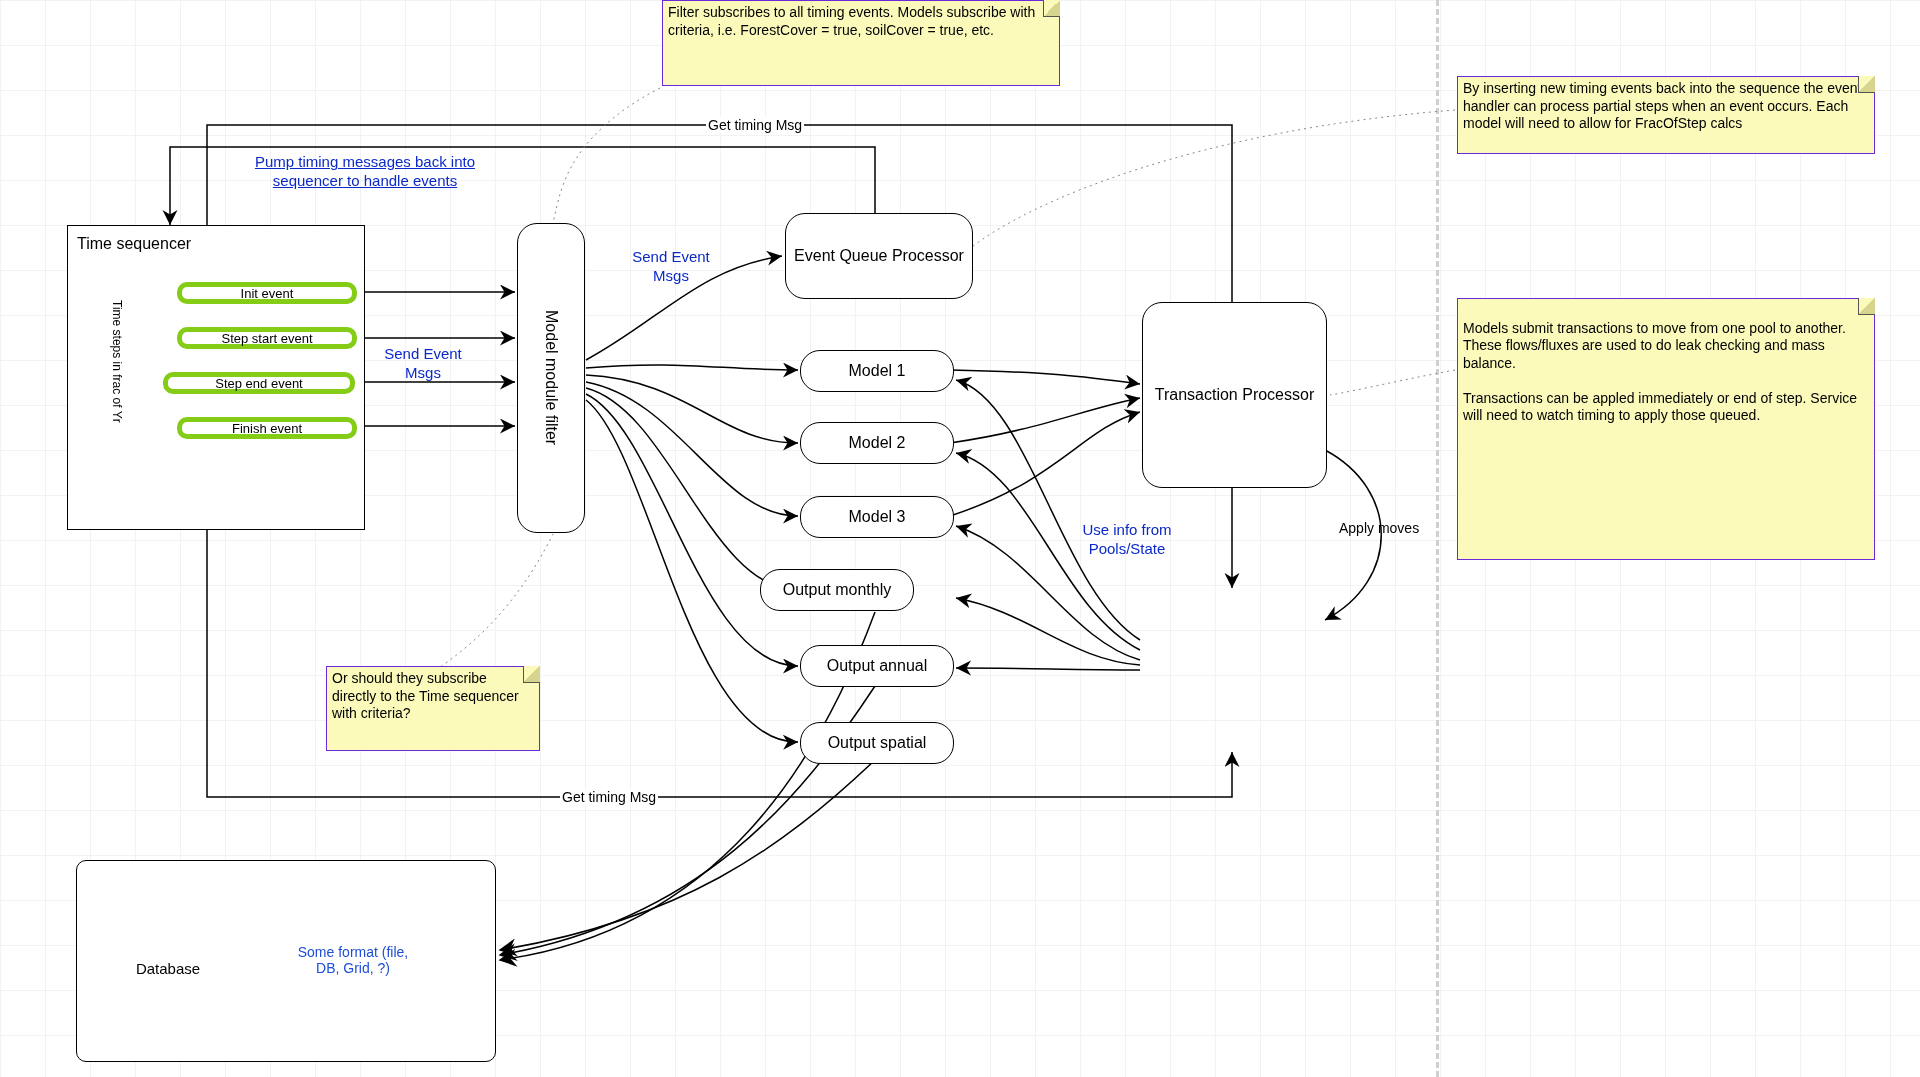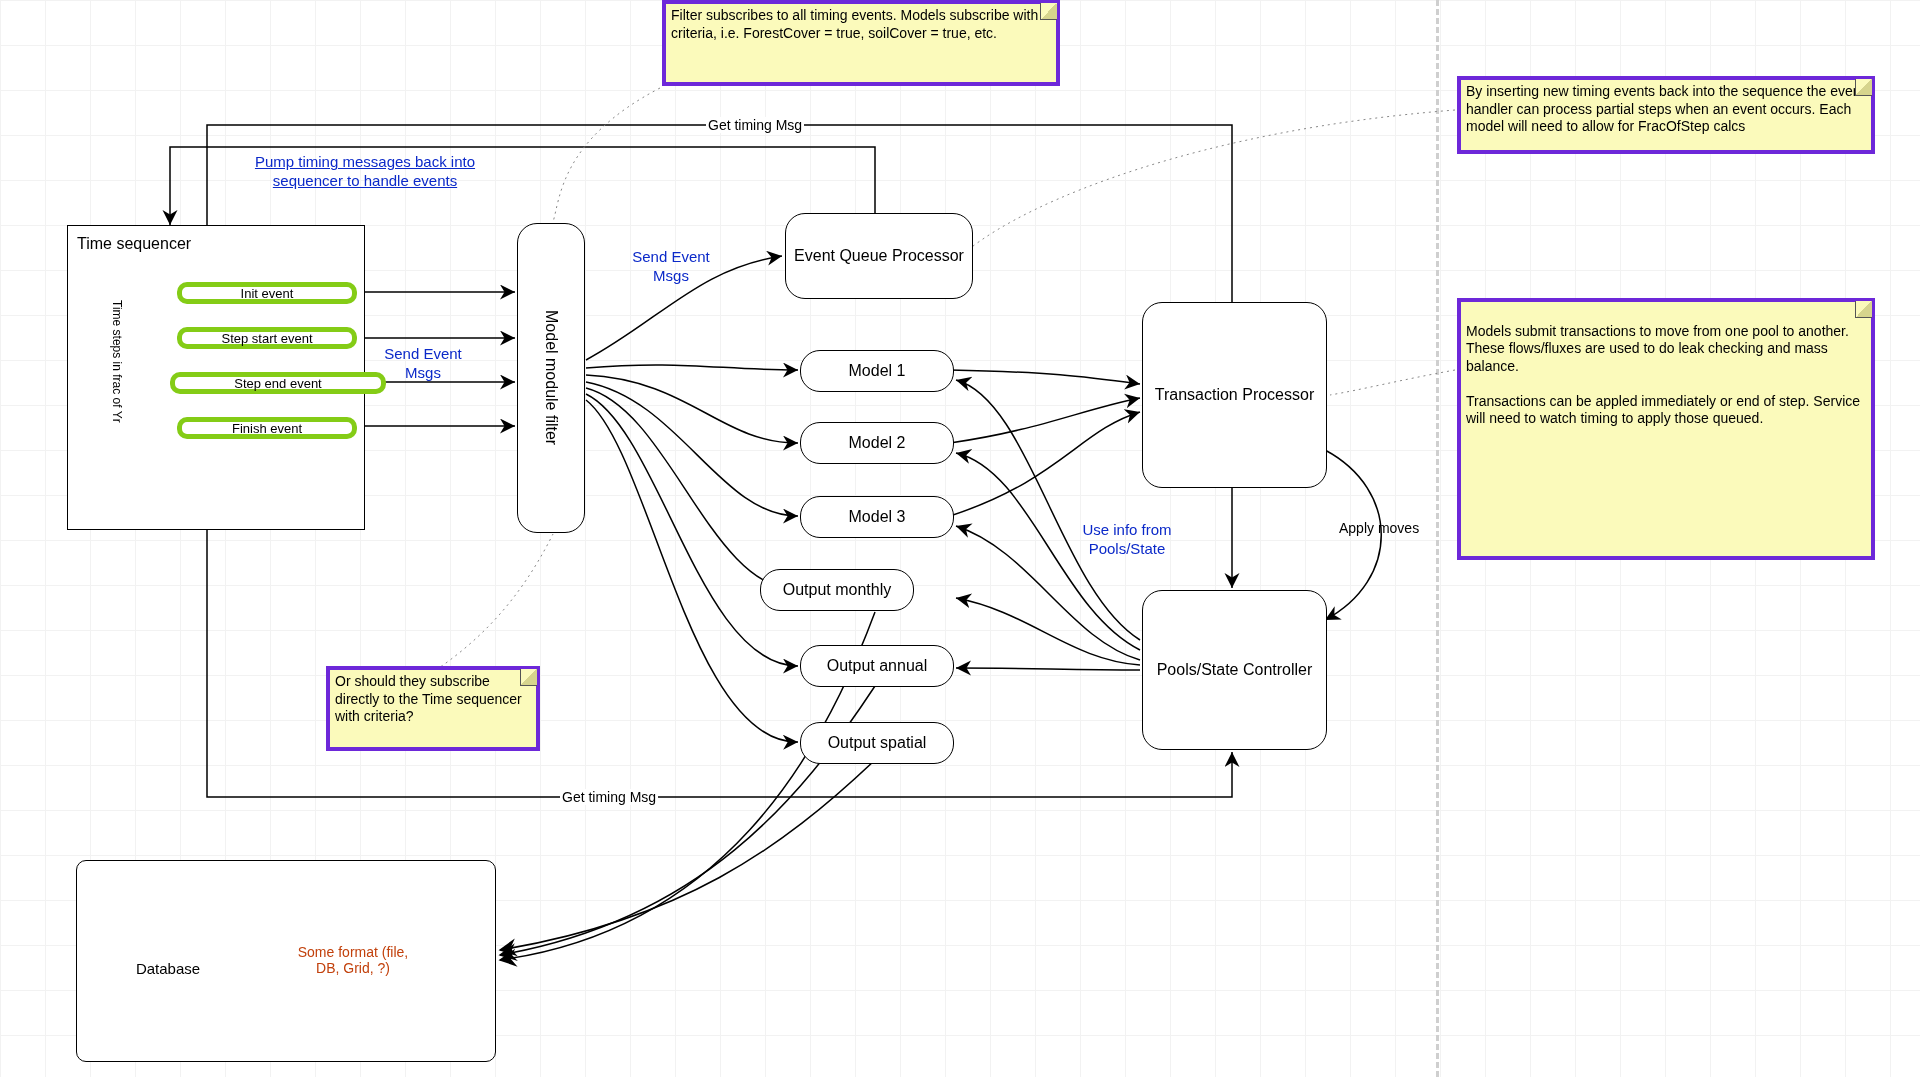--- a/index.html
+++ b/index.html
@@ -8,21 +8,21 @@
   position:absolute;inset:0;
   background-image:
     linear-gradient(#f2f2f2 1px,transparent 1px),
     linear-gradient(90deg,#f2f2f2 1px,transparent 1px);
   background-size:45px 45px;
 }
 .canvas{position:absolute;inset:0;}
 svg{position:absolute;inset:0;overflow:visible;}
 
 .note{
-  position:absolute;background:#fbfabb;border:4px solid #6d28d9;
+  position:absolute;background:#fbfabb;border:1px solid #6d28d9;
   font-size:14px;line-height:1.25;color:#000;padding:3px 5px;
   box-sizing:border-box;
 }
 .note .dogear{
   position:absolute;top:-1px;right:-1px;width:16px;height:16px;
   background:linear-gradient(135deg,#fbfabb 50%,#d6d48d 50%);
   border-left:1px solid #545454;border-bottom:1px solid #545454;
 }
 
 .comp{
@@ -52,21 +52,21 @@
 
 .pagebreak{
   position:absolute;top:0;bottom:0;width:0;
   border-left:3px dashed #cfcfcf;
 }
 .container{
   position:absolute;background:#fff;border:1.5px solid #000;border-radius:10px;
   box-sizing:border-box;
 }
 .doclabel{
-  position:absolute;font-size:14px;text-align:center;color:#c2410c;
+  position:absolute;font-size:14px;text-align:center;color:#1d4ed8;
   width:120px;
 }
 .dblabel{
   position:absolute;font-size:15px;text-align:center;color:#000;
   width:90px;
 }
 
 .vtext{
   position:absolute;writing-mode:vertical-rl;text-orientation:mixed;
   font-size:16px;color:#000;
@@ -174,21 +174,21 @@
 <div class="rect" style="left:67px;top:225px;width:298px;height:305px"></div>
 <div class="title" style="left:77px;top:235px">Time sequencer</div>
 <div class="vtext2" style="left:110px;top:300px">Time steps in frac of Yr</div>
 
 <div class="pill" style="left:177px;top:282px;width:180px;height:22px">
       <span>Init event</span>
     </div>
 <div class="pill" style="left:177px;top:327px;width:180px;height:22px">
       <span>Step start event</span>
     </div>
-<div class="pill" style="left:170px;top:372px;width:216px;height:22px">
+<div class="pill" style="left:163px;top:372px;width:192px;height:22px">
       <span>Step end event</span>
     </div>
 <div class="pill" style="left:177px;top:417px;width:180px;height:22px">
       <span>Finish event</span>
     </div>
 
 <div class="comp" style="left:517px;top:223px;width:68px;height:310px">
   <span class="vtext" style="position:static">Model module filter</span>
 </div>
 
@@ -209,23 +209,20 @@
 </div>
 <div class="comp" style="left:800px;top:645px;width:154px;height:42px">
   <span>Output annual</span>
 </div>
 <div class="comp" style="left:800px;top:722px;width:154px;height:42px">
   <span>Output spatial</span>
 </div>
 
 <div class="comp" style="left:1142px;top:302px;width:185px;height:186px">
   <span>Transaction Processor</span>
-</div>
-<div class="comp" style="left:1142px;top:590px;width:185px;height:160px">
-  <span>Pools/State Controller</span>
 </div>
 
 <div class="container" style="left:76px;top:860px;width:420px;height:202px"></div>
 <div class="dblabel" style="left:123px;top:960px">Database</div>
 <div class="doclabel" style="left:293px;top:944px">Some format (file, DB, Grid, ?)</div>
 
 <div class="blue" style="left:240px;top:153px;width:250px;text-decoration:underline">Pump timing messages back into sequencer to handle events</div>
 <div class="blue" style="left:625px;top:248px;width:92px">Send Event Msgs</div>
 <div class="blue" style="left:377px;top:345px;width:92px">Send Event Msgs</div>
 <div class="blue" style="left:1072px;top:521px;width:110px">Use info from Pools/State</div>

